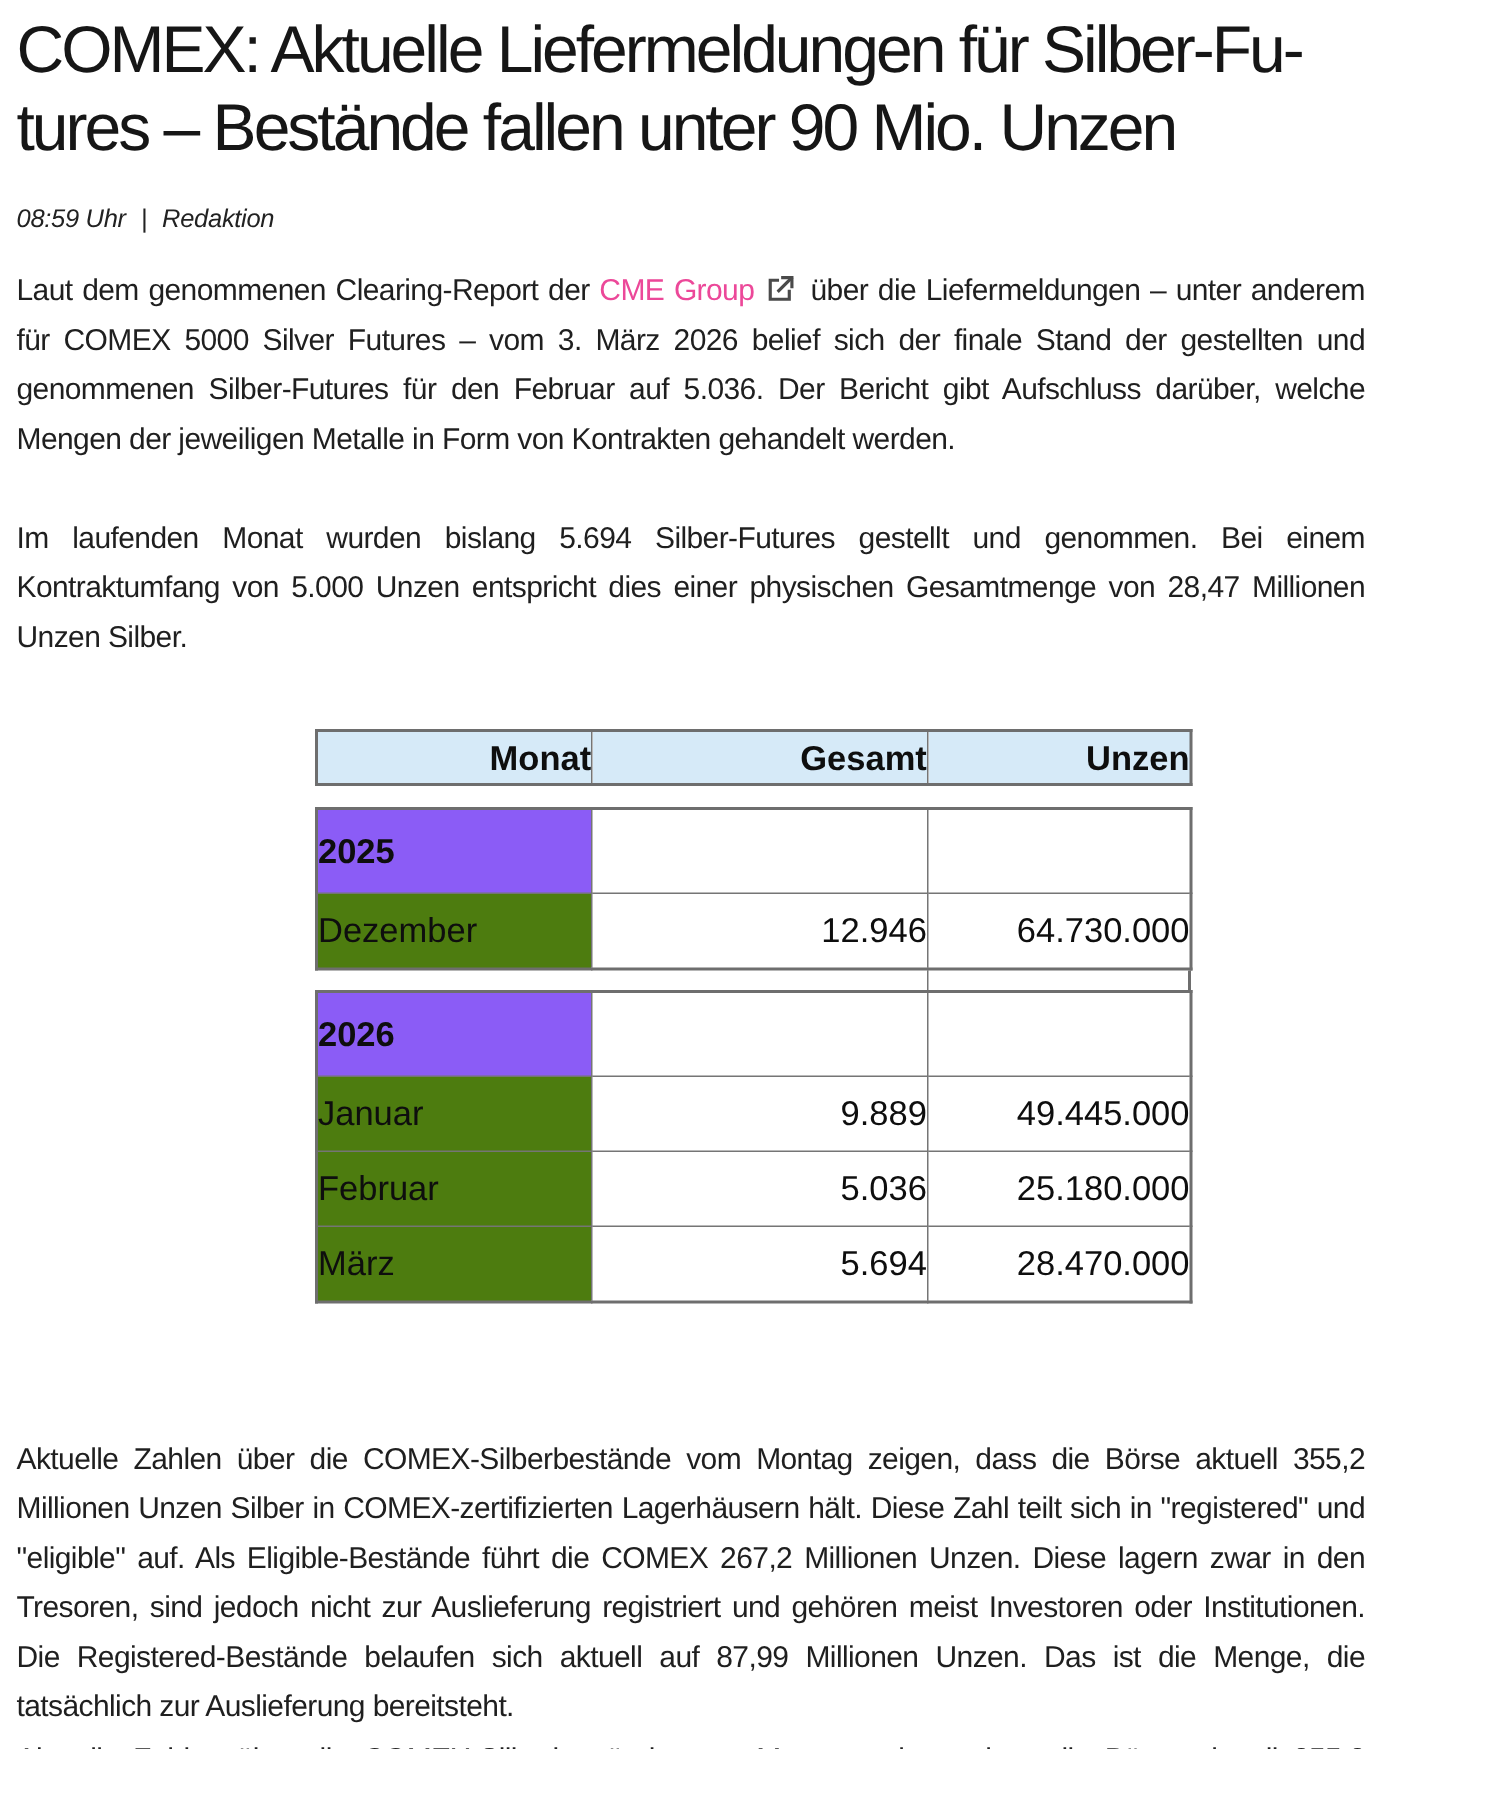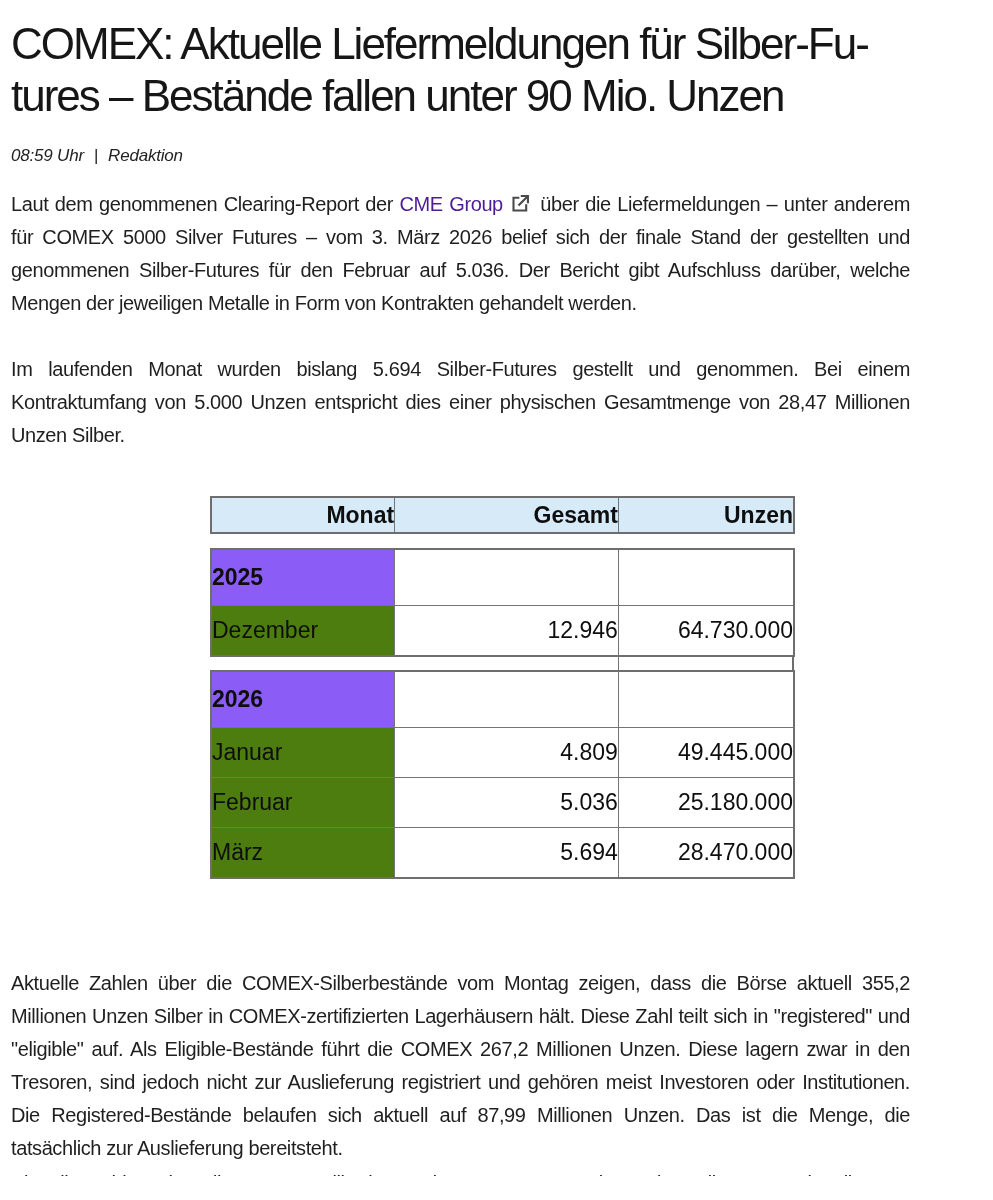--- a/index.html
+++ b/index.html
@@ -8,21 +8,21 @@
     width: 993px;
     height: 1200px;
     overflow: hidden;
     background: #ffffff;
   }
   body {
     font-family: "Liberation Sans", "DejaVu Sans", sans-serif;
     color: #1f1f1f;
   }
   .page {
-    padding: 18px 9px 0 11px;
+    padding: 8px 9px 0 11px;
     box-sizing: border-box;
     width: 919px;
   }
   h1.headline {
     margin: 0;
     font-size: 44px;
     line-height: 52px;
     font-weight: 400;
     letter-spacing: -2px;
     color: #161616;
@@ -40,21 +40,21 @@
     margin: 33px 0 0 0;
     font-size: 20px;
     line-height: 33px;
     letter-spacing: -0.4px;
     text-align: justify;
     color: #1f1f1f;
   }
   p.body-p.p1 { margin-top: 22px; }
   p.body-p.p3 { margin-top: 88px; }
   a.link {
-    color: #4c1d95;
+    color: #ec4899;
     text-decoration: none;
     cursor: pointer;
   }
   .ext-icon {
     display: inline-block;
     width: 21px;
     height: 21px;
     margin: 0 3px 0 7px;
     vertical-align: -3px;
     cursor: pointer;
@@ -201,21 +201,21 @@
           <col style="width:175px">
         </colgroup>
       <tbody>
           <tr>
         <td class="year">2026</td>
         <td class="year-empty"></td>
         <td class="year-empty"></td>
       </tr>
       <tr>
         <td class="monat">Januar</td>
-        <td class="num">4.809</td>
+        <td class="num">9.889</td>
         <td class="num">49.445.000</td>
       </tr>
       <tr>
         <td class="monat">Februar</td>
         <td class="num">5.036</td>
         <td class="num">25.180.000</td>
       </tr>
       <tr>
         <td class="monat">März</td>
         <td class="num">5.694</td>

